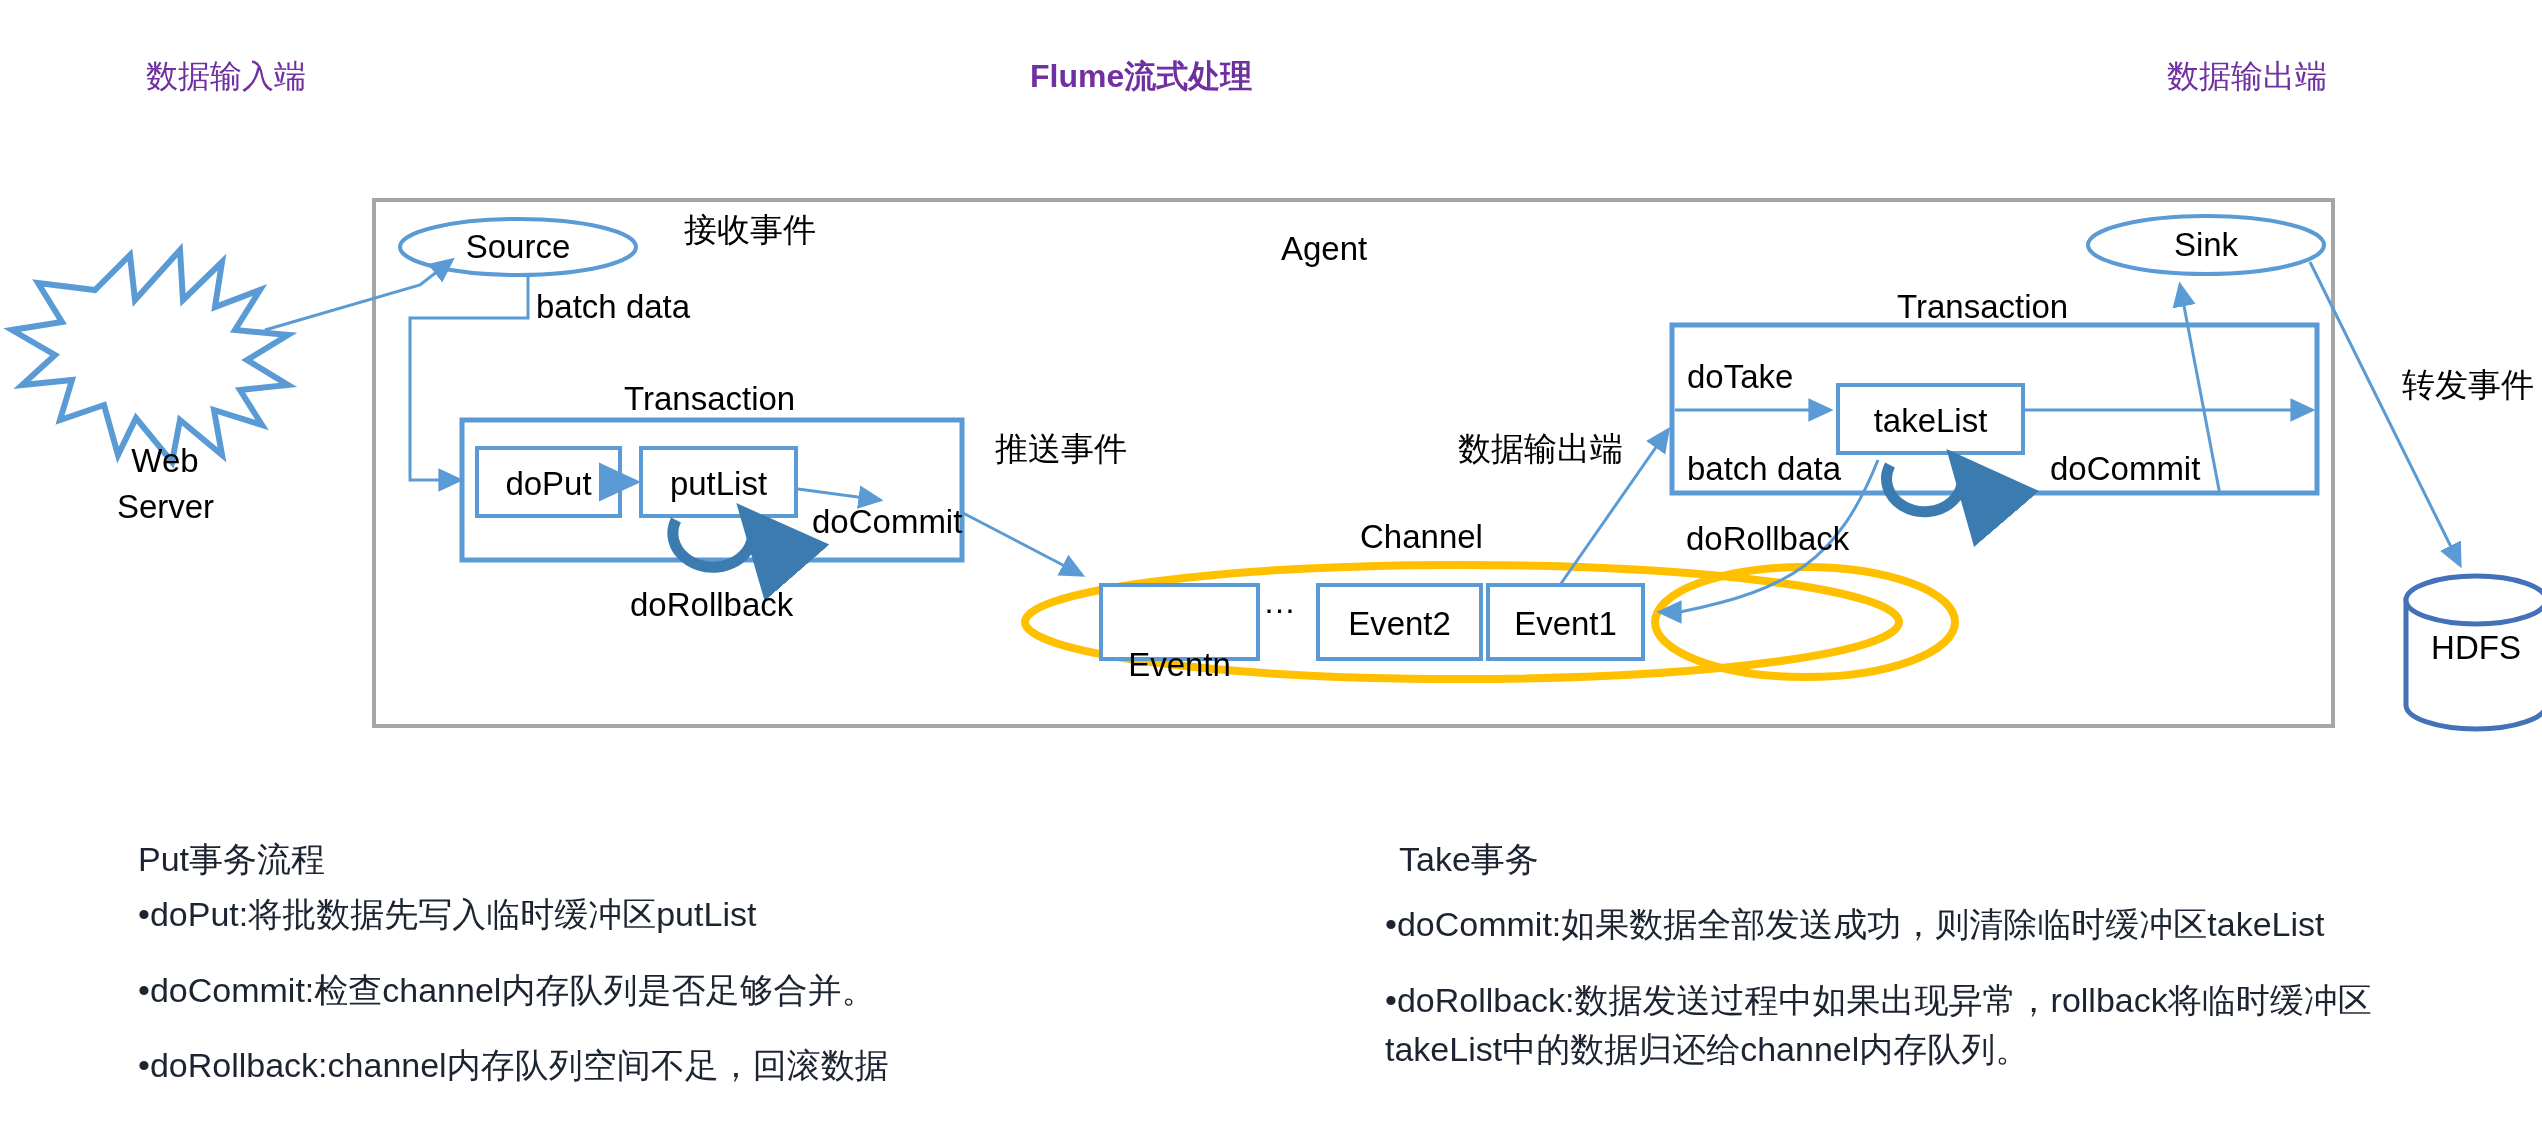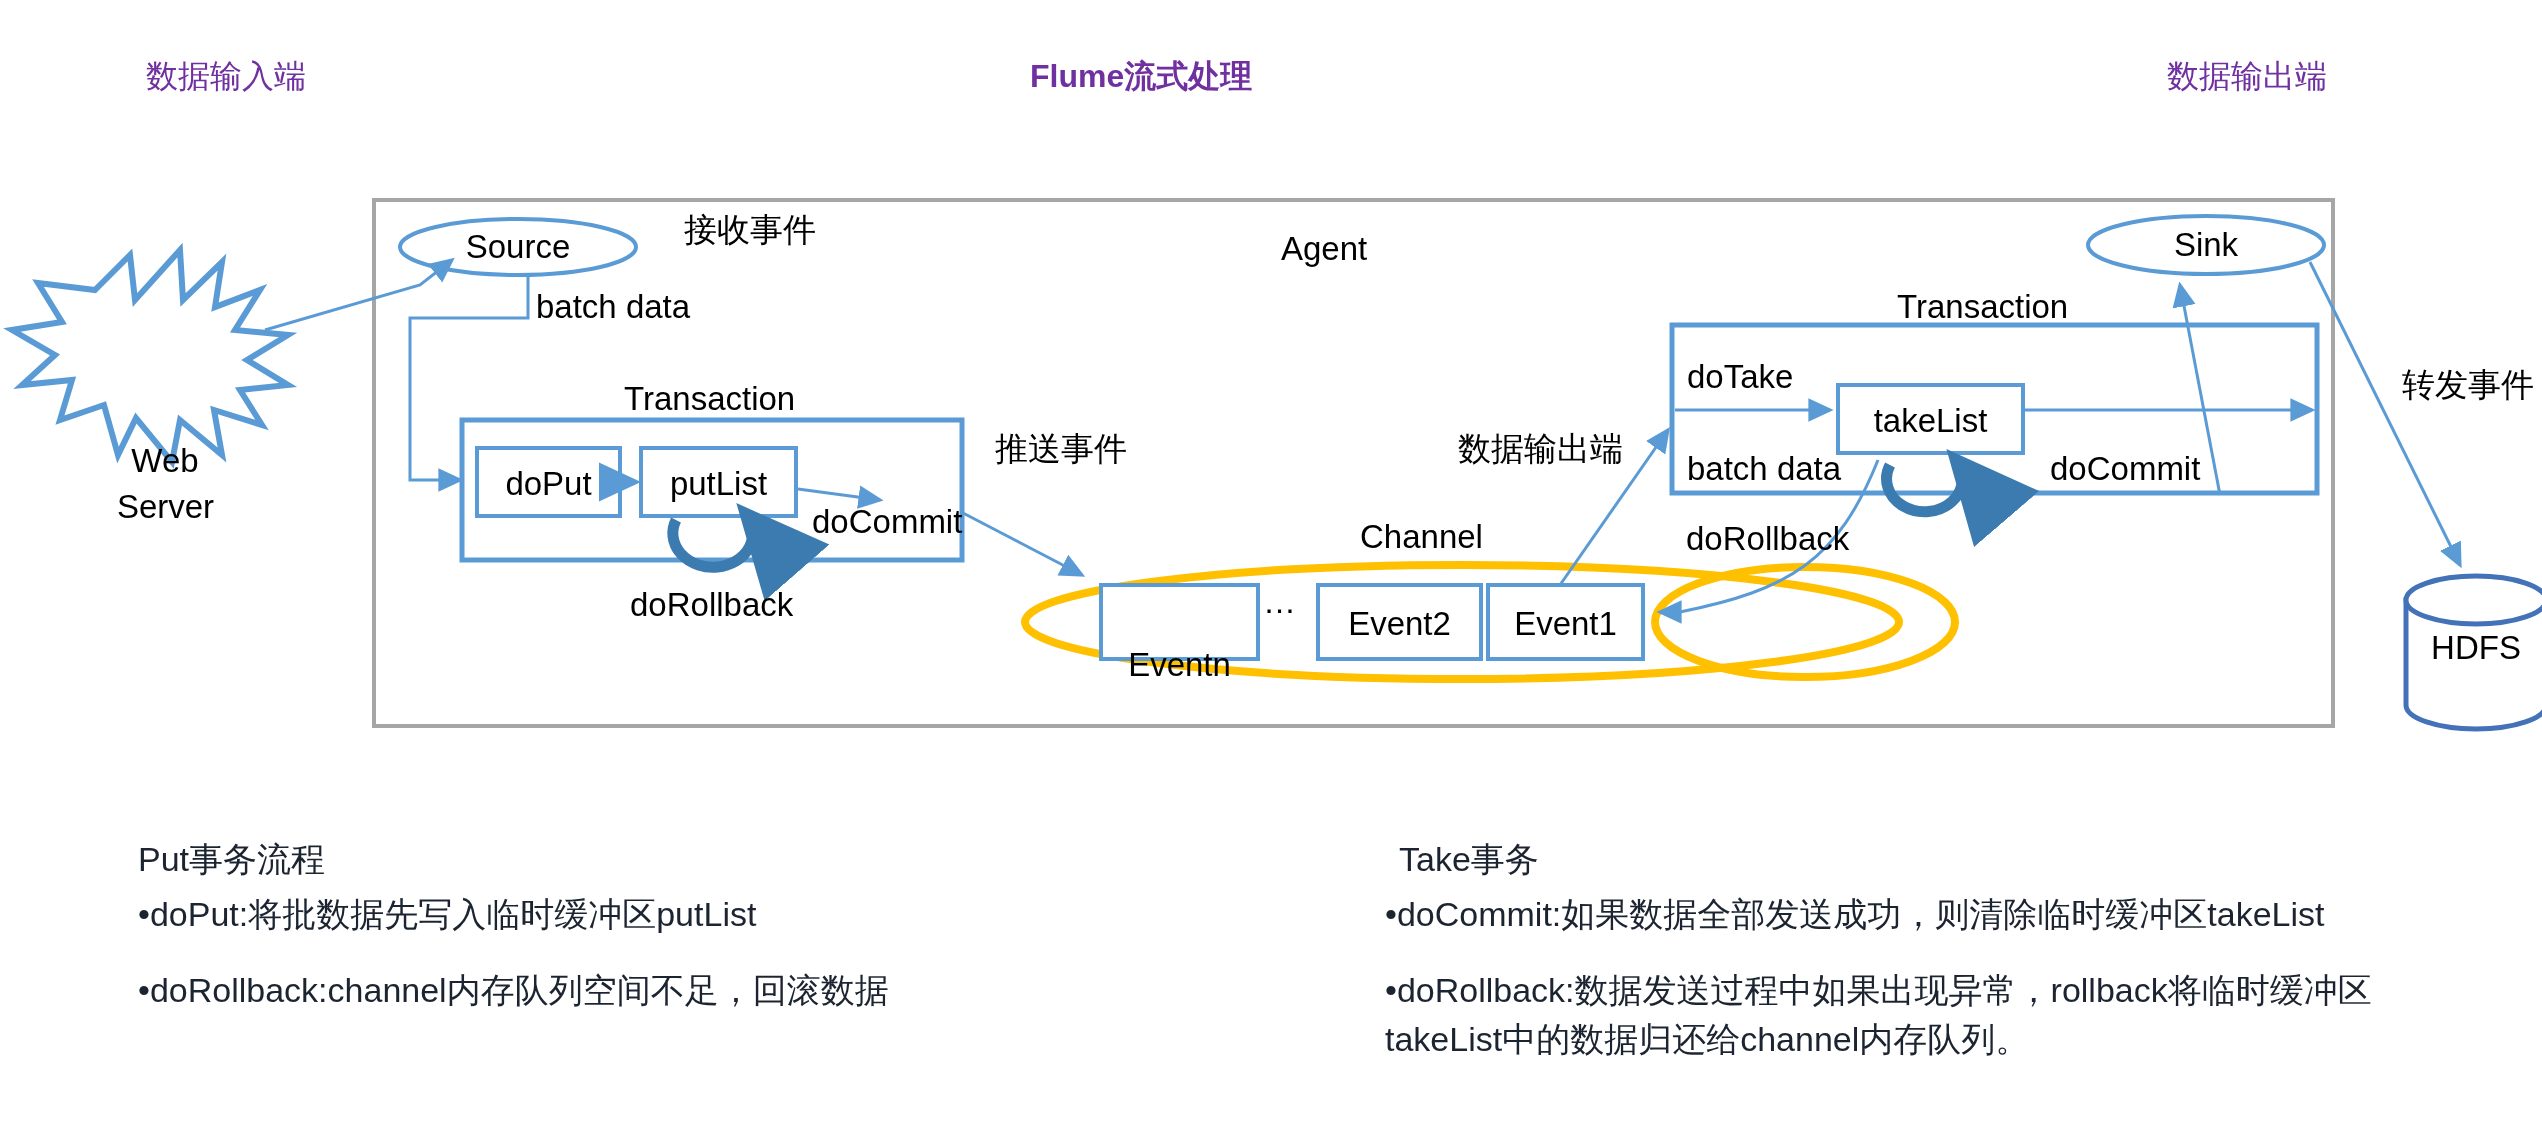--- a/index.html
+++ b/index.html
@@ -128,20 +128,21 @@
 <div class="abs lbl" style="left:1838px;top:404px;width:185px;text-align:center;">takeList</div>
 <div class="abs lbl" style="left:1687px;top:452px;">batch data</div>
 <div class="abs lbl" style="left:2050px;top:452px;">doCommit</div>
 <div class="abs lbl" style="left:1686px;top:522px;">doRollback</div>
 
 <div class="abs lbl" style="left:2402px;top:368px;">转发事件</div>
 
 <div class="abs txt-block" style="left:138px;top:835px;width:1080px;">
   <p style="margin-bottom:6px;">Put事务流程</p>
   <p>•doPut:将批数据先写入临时缓冲区putList</p>
+  <p>•doCommit:检查channel内存队列是否足够合并。</p>
   <p>•doRollback:channel内存队列空间不足，回滚数据</p>
 </div>
 
 <div class="abs txt-block" style="left:1385px;top:835px;width:1090px;">
-  <p style="margin-bottom:6px;padding-left:14px;">Take事务</p>
+  <p style="margin-bottom:16px;padding-left:14px;">Take事务</p>
   <p>•doCommit:如果数据全部发送成功，则清除临时缓冲区takeList</p>
   <p style="margin-bottom:0;">•doRollback:数据发送过程中如果出现异常，rollback将临时缓冲区takeList中的数据归还给channel内存队列。</p>
 </div>
 
 </body></html>

